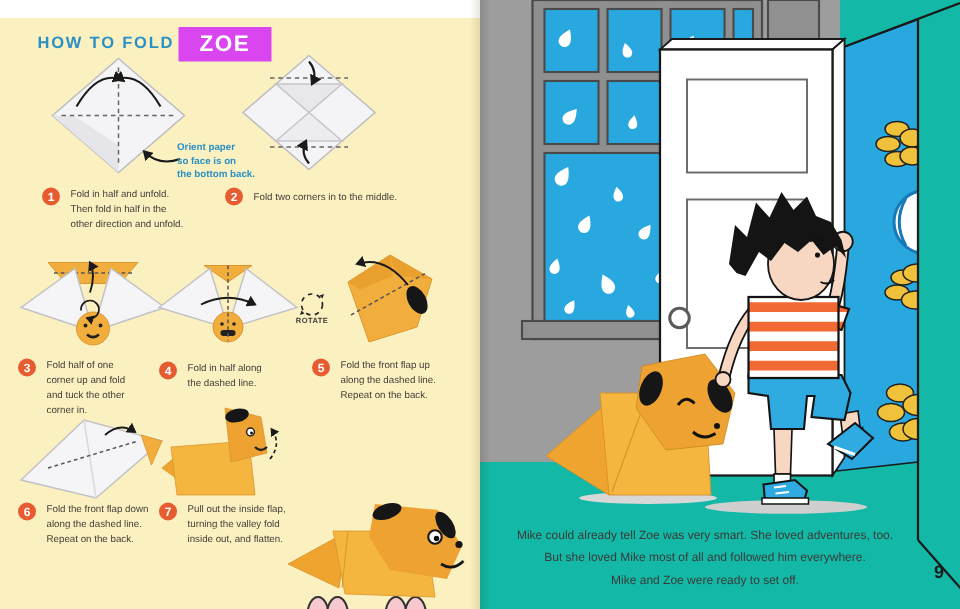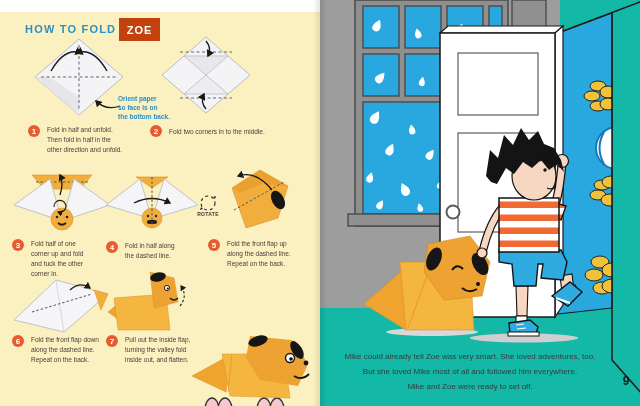--- a/index.html
+++ b/index.html
@@ -1,20 +1,20 @@
 <!DOCTYPE html>
 <html><head>
 <meta charset="utf-8">
 <style>
   html,body{margin:0;padding:0;}
   #spread{position:relative;width:640px;height:406px;overflow:hidden;font-family:"Liberation Sans",sans-serif;background:#fff;}
   
   #left-page{position:absolute;left:0;top:12px;width:320px;height:406px;background:#FBF0C0;}
   .howto{position:absolute;left:25px;top:11px;font-size:11px;font-weight:bold;letter-spacing:1.2px;color:#2B90C4;}
-  .zoe-badge{position:absolute;left:119px;top:6px;width:41px;height:23px;background:#c2410c;color:#fff;font-size:11px;font-weight:bold;letter-spacing:1px;display:flex;align-items:center;justify-content:center;}
+  .zoe-badge{position:absolute;left:119px;top:6px;width:62px;height:23px;background:#d946ef;color:#fff;font-size:15px;font-weight:bold;letter-spacing:1px;display:flex;align-items:center;justify-content:center;}
   .note{position:absolute;left:118px;top:83px;width:80px;font-size:6.5px;line-height:1.35;color:#2B90C4;font-weight:bold;white-space:pre-line;}
   .step-num{position:absolute;width:12px;height:12px;border-radius:50%;background:#E65C30;color:#fff;font-size:8px;font-weight:bold;display:flex;align-items:center;justify-content:center;}
   .step-text{position:absolute;font-size:6.5px;line-height:1.55;color:#46413A;white-space:pre-line;}
   .rotate-label{position:absolute;left:192px;top:199px;width:32px;text-align:center;font-size:5px;font-weight:bold;color:#3a3a3a;letter-spacing:.3px;}
   #lp-art{position:absolute;left:0;top:0;}
   
   #right-page{position:absolute;left:320px;top:0;width:320px;height:406px;background:#14b8a6;}
   #rp-art{position:absolute;left:0;top:0;}
   .story{position:absolute;left:0;top:349px;width:300px;text-align:center;font-size:8px;line-height:1.9;color:#3a3a3a;white-space:pre-line;}
   .page-num{position:absolute;left:296px;top:374px;width:20px;text-align:center;font-size:12px;font-weight:bold;color:#1a1a1a;}

